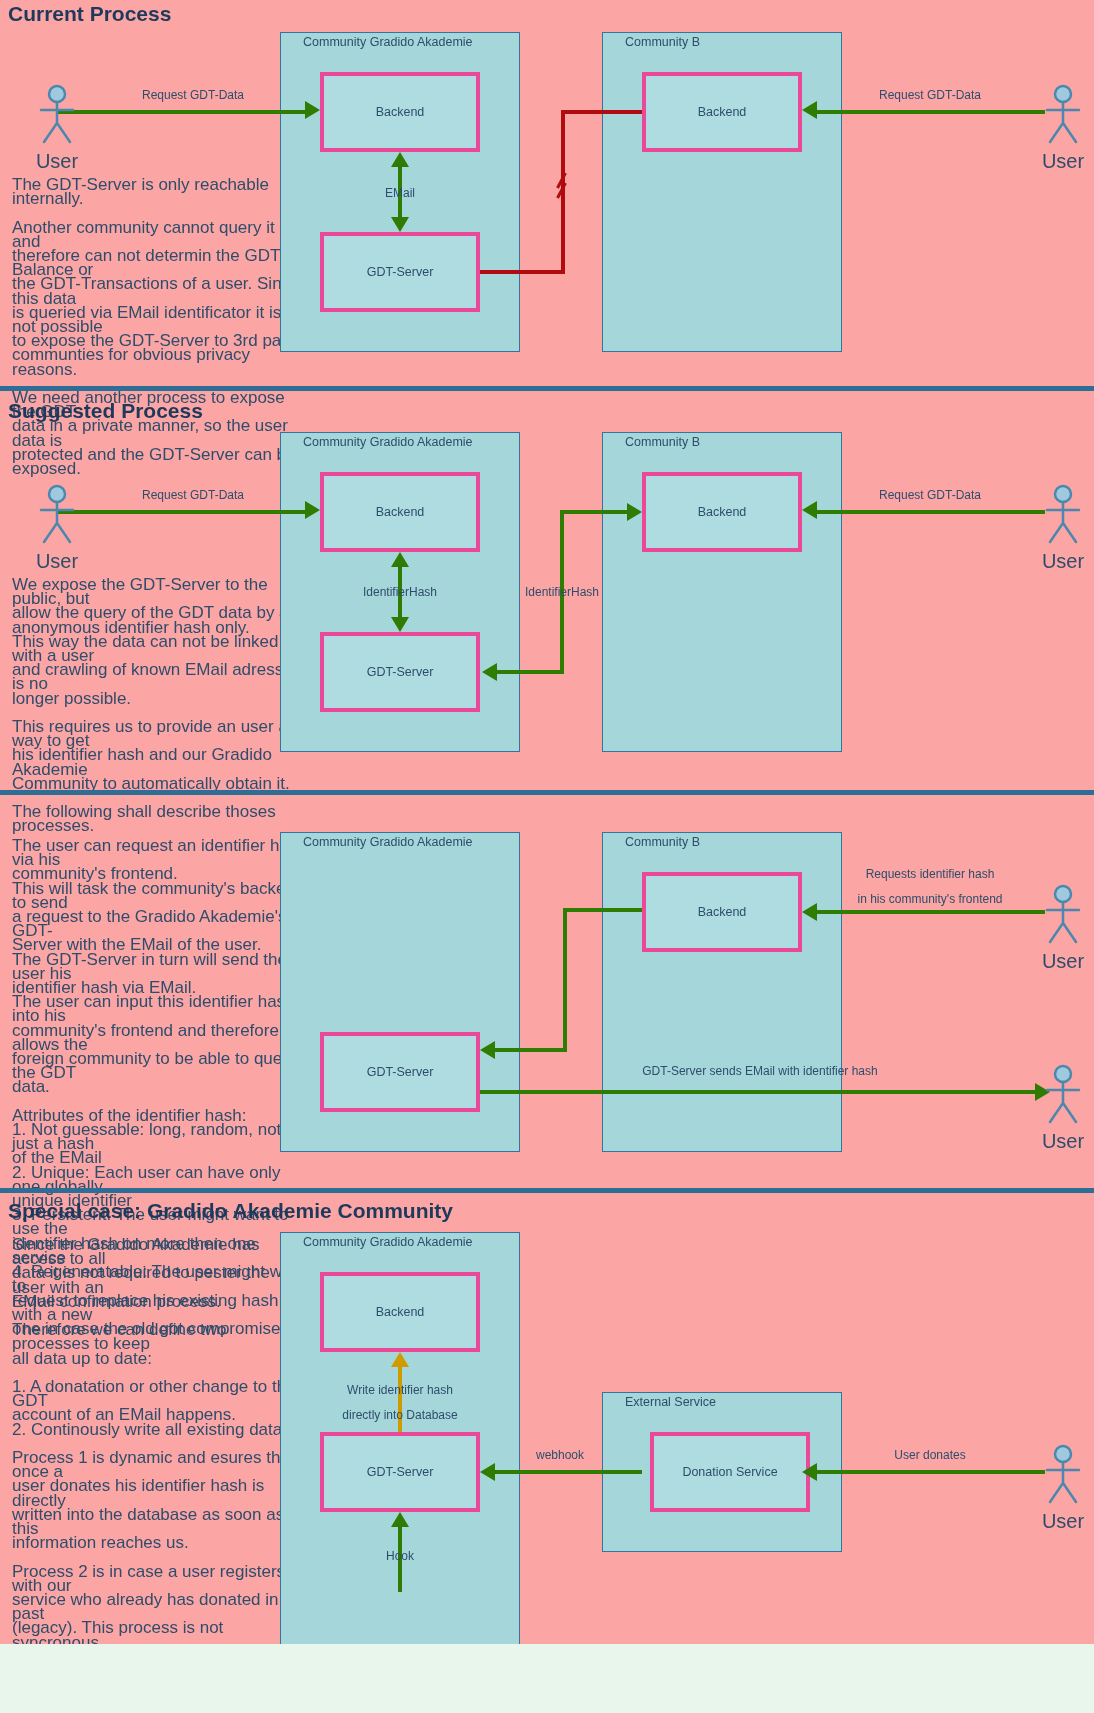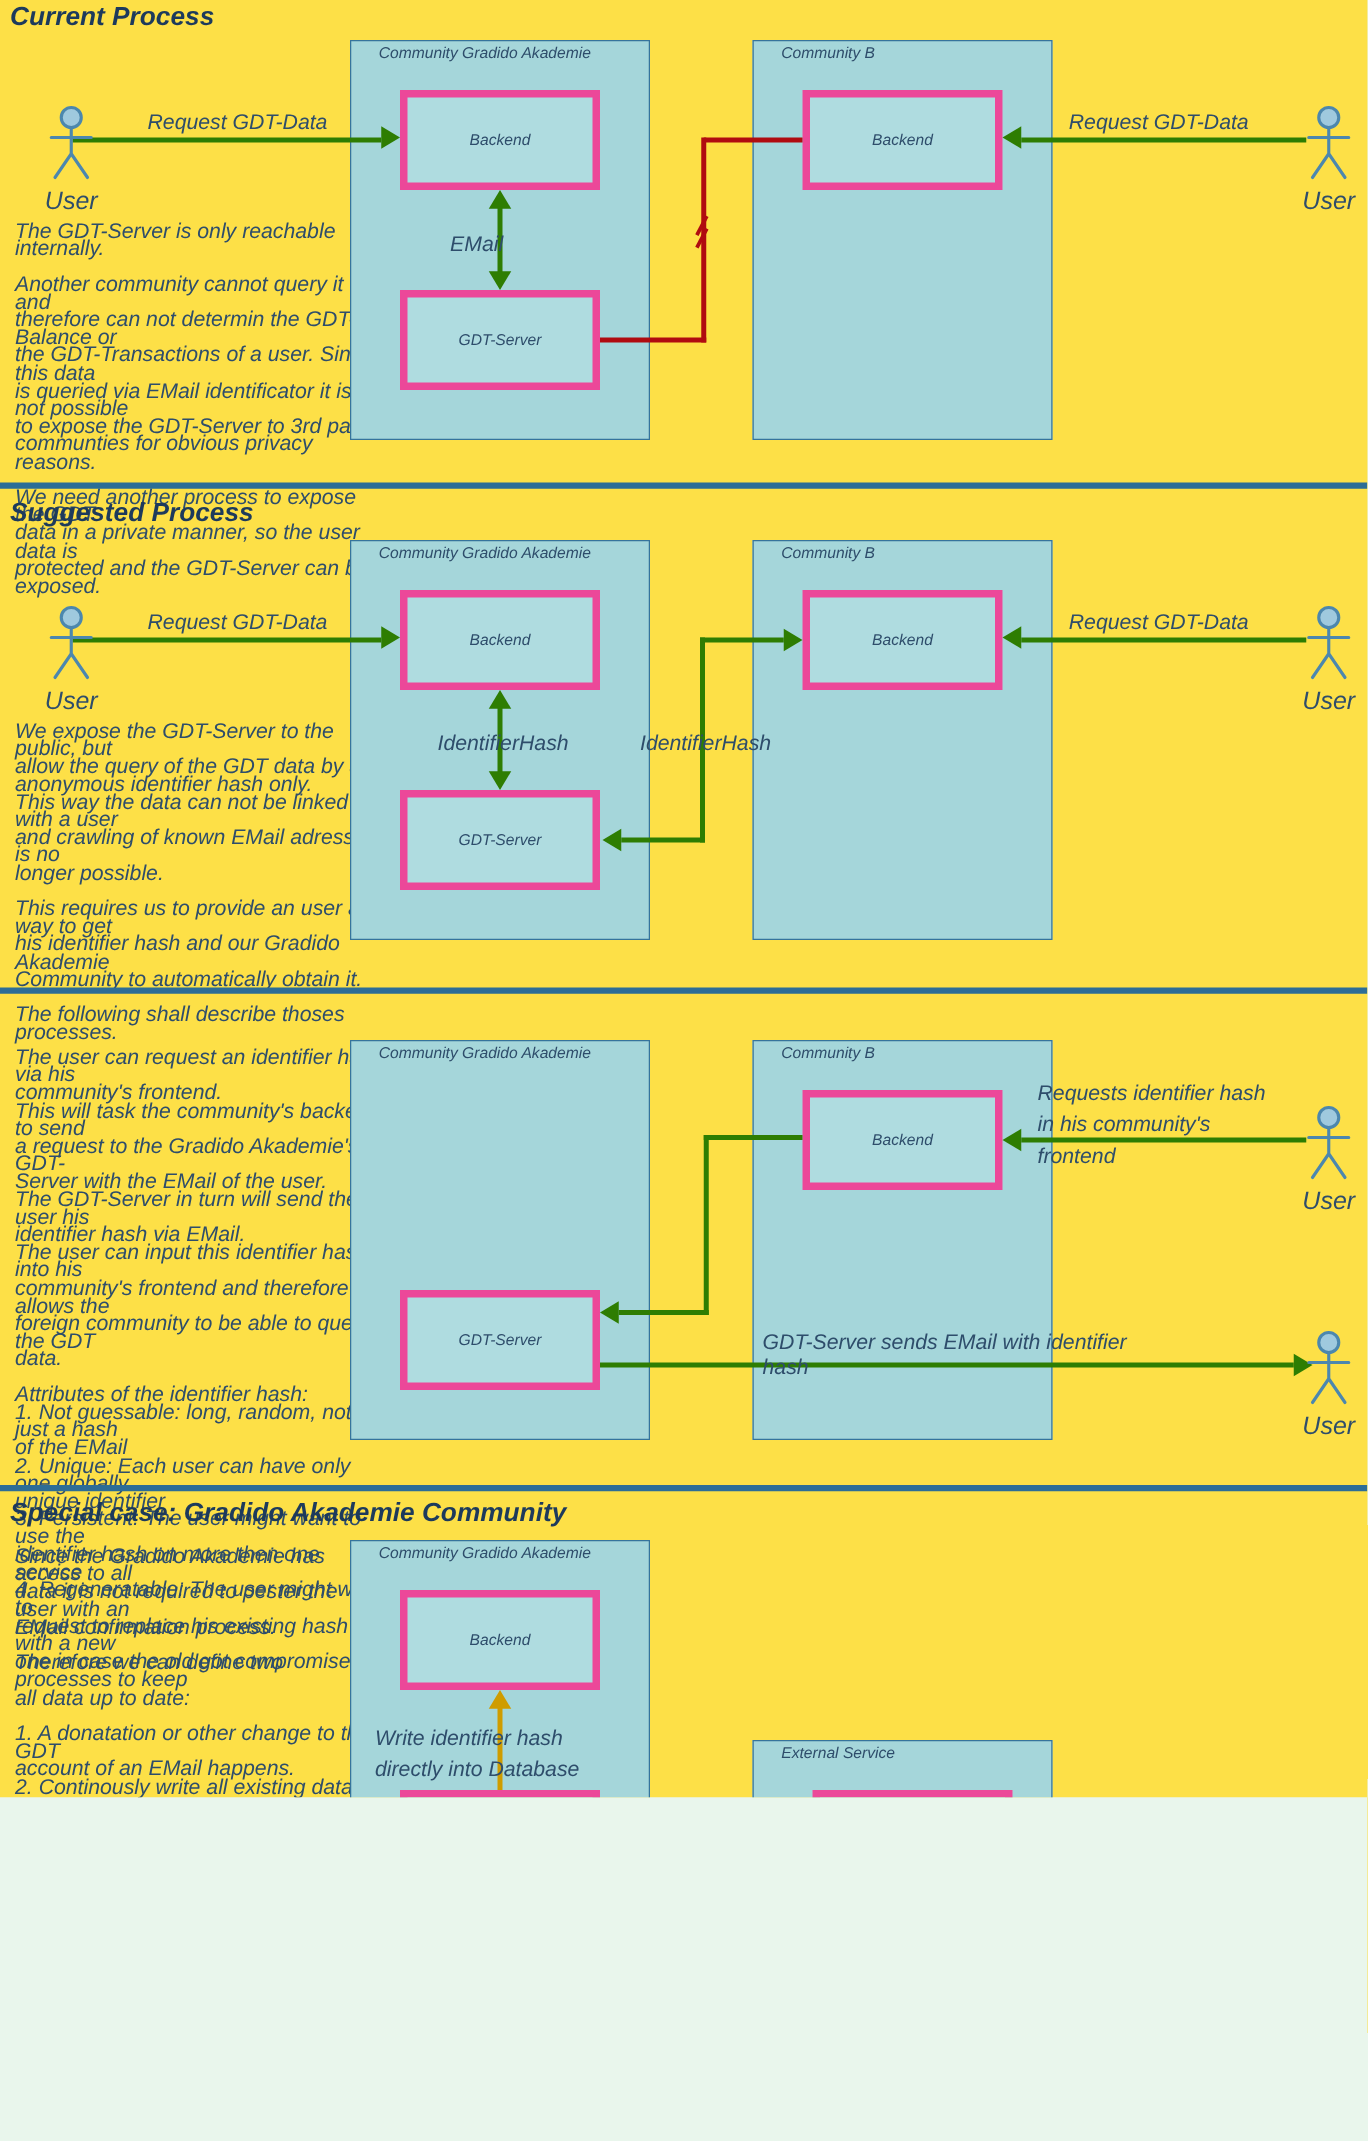--- a/index.html
+++ b/index.html
@@ -1,34 +1,34 @@
 <!DOCTYPE html>
 <html><head>
 <meta charset="utf-8">
 <style>
   html,body{margin:0;padding:0;background:#e9f6ec;}
-  #canvas{position:relative;width:1094px;height:1438px;background:#fde047;
-          font-family:"Liberation Sans","DejaVu Sans",sans-serif;overflow:hidden;font-style:italic;}
+  #canvas{position:relative;width:1094px;height:1644px;background:#fca5a5;
+          font-family:"Liberation Sans","DejaVu Sans",sans-serif;overflow:hidden;}
   .sec-title{position:absolute;left:8px;margin:0;font-size:21px;font-weight:700;color:#1d3a5c;white-space:nowrap;}
   .para{position:absolute;width:295px;font-size:17px;line-height:14.2px;color:#2e4d6b;white-space:pre-line;}
   .divider{position:absolute;left:0;width:1094px;height:5px;background:#2d6d96;}
   .cbox{position:absolute;background:#a5d6da;border:1px solid #36749c;box-sizing:border-box;}
   .cbox-label{position:absolute;left:3px;top:2px;font-size:12.5px;color:#2e4d6b;white-space:nowrap;margin-left:19px;}
-  .ibox{position:absolute;background:#afdce0;border:6px solid #ec4899;box-sizing:border-box;
+  .ibox{position:absolute;background:#afdce0;border:4px solid #ec4899;box-sizing:border-box;
         display:flex;align-items:center;justify-content:center;font-size:12.5px;color:#2e4d6b;text-align:center;}
   .ln{position:absolute;background:#2e7d02;}
   .ln.red{background:#b00c10;}
   .ln.gold{background:#cf9c00;}
   .tri{position:absolute;width:0;height:0;border-style:solid;border-color:transparent;}
   .tri-r{border-width:9px 0 9px 15px;border-left-color:#2e7d02;}
   .tri-l{border-width:9px 15px 9px 0;border-right-color:#2e7d02;}
   .tri-u{border-width:0 9px 15px 9px;border-bottom-color:#2e7d02;}
   .tri-d{border-width:15px 9px 0 9px;border-top-color:#2e7d02;}
   .tri-u.gold{border-bottom-color:#cf9c00;}
-  .alabel{position:absolute;font-size:17px;color:#2e4d6b;white-space:pre-line;}
+  .alabel{position:absolute;font-size:12px;color:#2e4d6b;text-align:center;white-space:pre-line;}
   .alabel.ml{line-height:25px;}
   .user-label{position:absolute;width:70px;text-align:center;font-size:20px;color:#2e4d6b;}
   .actor{position:absolute;width:40px;height:62px;}
   .brk{position:absolute;width:17px;height:3px;background:#b00c10;transform:rotate(-62deg);}
 </style>
 </head>
 <body>
 
 <div id="canvas">
 

